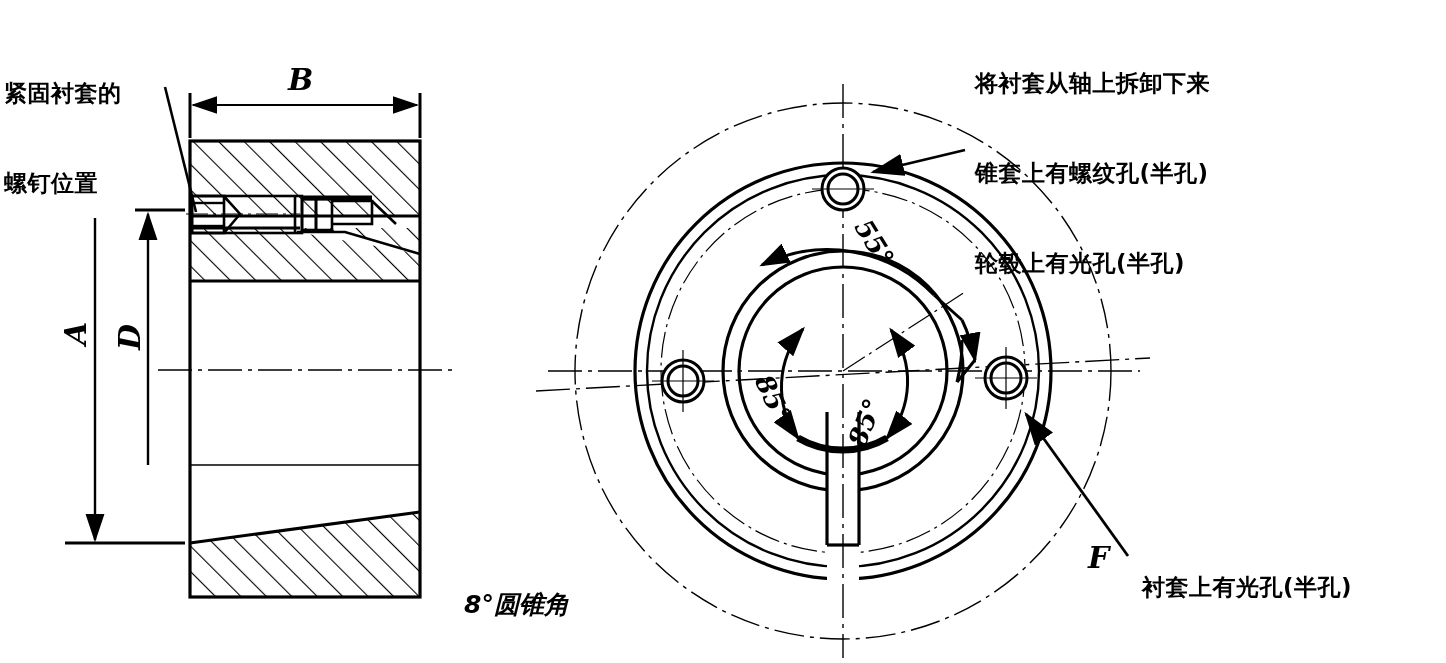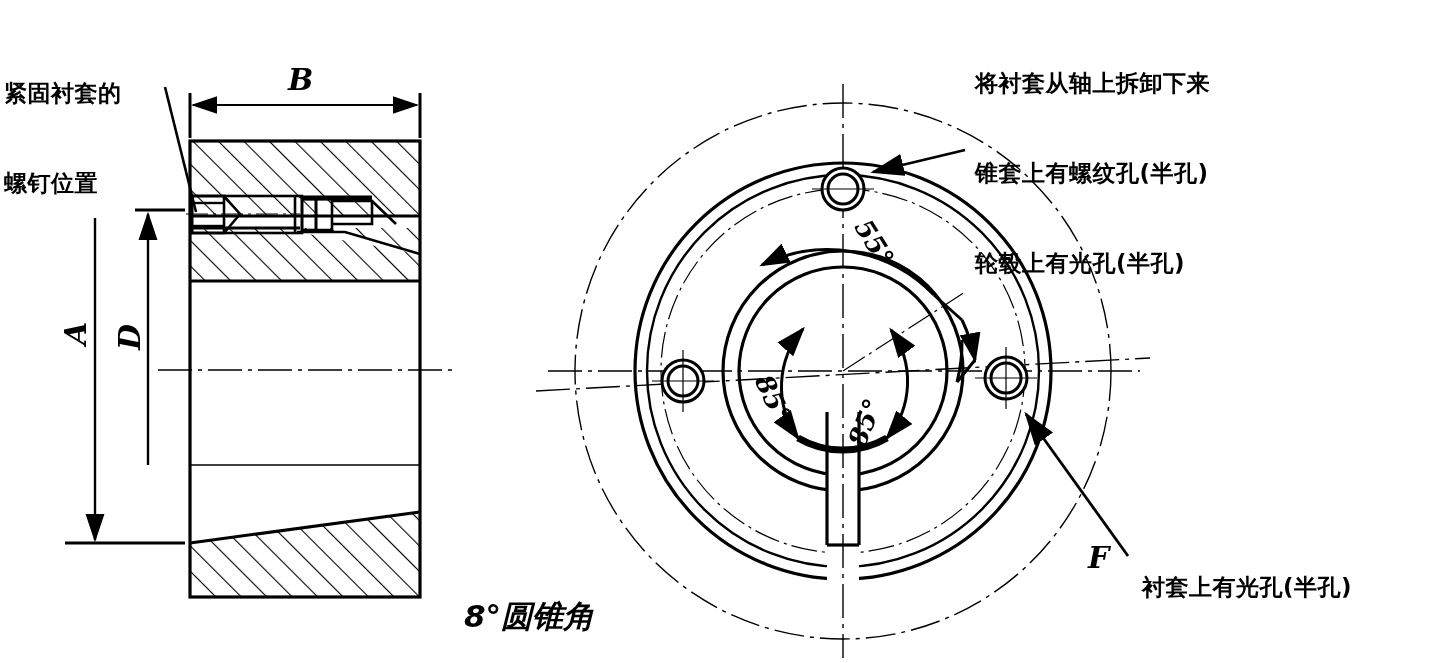--- a/index.html
+++ b/index.html
@@ -9,21 +9,21 @@
   svg{position:absolute;left:0;top:0;}
 
   .anno{position:absolute;color:#000;white-space:pre;}
   .cn{font-family:"DejaVu Sans","Liberation Sans",sans-serif;
       font-size:23px;line-height:30px;font-weight:600;letter-spacing:0.5px;}
   .dim{font-family:"DejaVu Serif","Liberation Serif",serif;
        font-style:italic;font-size:30px;font-weight:600;}
   .deg{font-family:"DejaVu Serif","Liberation Serif",serif;
        font-style:italic;font-size:26px;font-weight:600;}
   .tap{font-family:"DejaVu Sans","Liberation Sans",sans-serif;
-       font-size:31px;font-weight:600;font-style:italic;margin-top:8px;}
+       font-size:25px;font-weight:600;font-style:italic;}
 </style>
 </head>
 <body>
 
 <div id="stage">
 
 <svg width="1446" height="663" viewBox="0 0 1446 663">
   <defs>
     <marker id="ah" viewBox="0 0 12 8" refX="11" refY="4" markerWidth="12" markerHeight="8" orient="auto-start-reverse">
       <path d="M0,0 L12,4 L0,8 z" fill="#000"></path>

